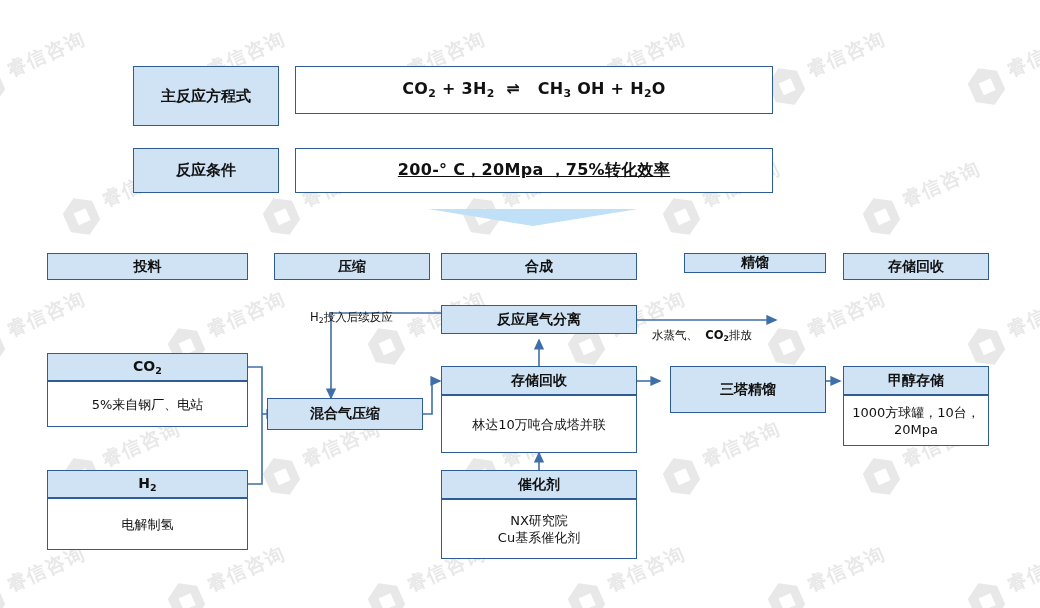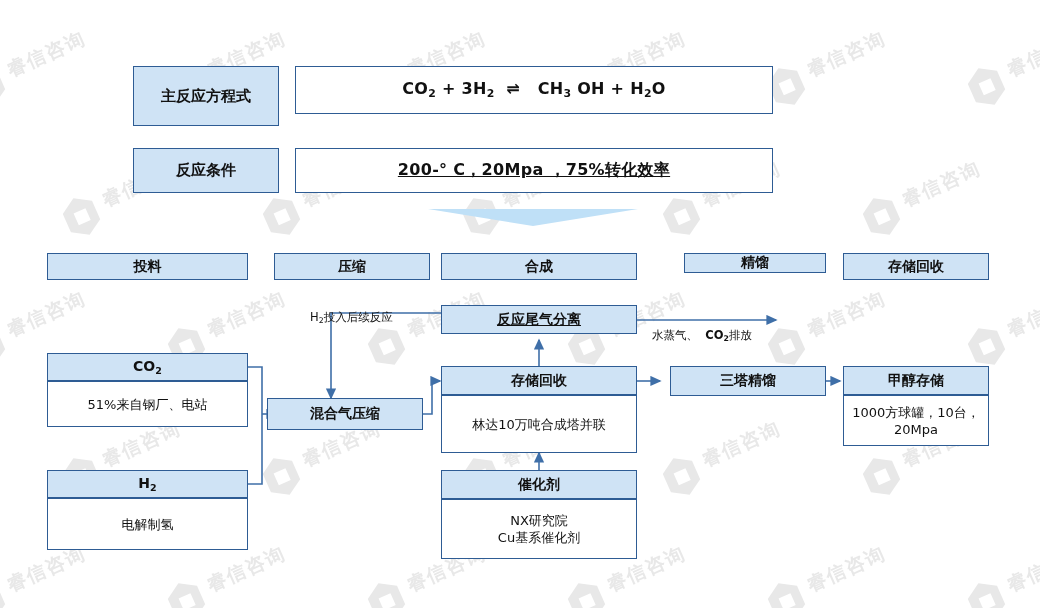--- a/index.html
+++ b/index.html
@@ -278,39 +278,39 @@
 
 <div class="box fill hdr" style="left:47px;top:253px;width:201px;height:27px;">投料</div>
 <div class="box fill hdr" style="left:274px;top:253px;width:156px;height:27px;">压缩</div>
 <div class="box fill hdr" style="left:441px;top:253px;width:196px;height:27px;">合成</div>
 <div class="box fill hdr" style="left:684px;top:253px;width:142px;height:20px;">精馏</div>
 <div class="box fill hdr" style="left:843px;top:253px;width:146px;height:27px;">存储回收</div>
 
 <div class="box fill ttl" style="left:47px;top:353px;width:201px;height:28px;">
   <span>CO<sub>2</sub></span>
 </div>
-<div class="box white sub" style="left:47px;top:381px;width:201px;height:46px;">51%来自钢厂、电站</div>
+<div class="box white sub" style="left:47px;top:381px;width:201px;height:46px;">5%来自钢厂、电站</div>
 
 <div class="box fill ttl" style="left:47px;top:470px;width:201px;height:28px;">
   <span>H<sub>2</sub></span>
 </div>
 <div class="box white sub" style="left:47px;top:498px;width:201px;height:52px;">电解制氢</div>
 
 <div class="box fill ttl" style="left:267px;top:398px;width:156px;height:32px;">混合气压缩</div>
 
-<div class="box fill ttl" style="left:441px;top:305px;width:196px;height:29px;text-decoration:underline;">反应尾气分离</div>
+<div class="box fill ttl" style="left:441px;top:305px;width:196px;height:29px;">反应尾气分离</div>
 
 <div class="box fill ttl" style="left:441px;top:366px;width:196px;height:29px;">存储回收</div>
 <div class="box white sub" style="left:441px;top:395px;width:196px;height:58px;">林达10万吨合成塔并联</div>
 
 <div class="box fill ttl" style="left:441px;top:470px;width:196px;height:29px;">催化剂</div>
 <div class="box white sub" style="left:441px;top:499px;width:196px;height:60px;flex-direction:column;">
   <span>NX研究院</span>
   <span>Cu基系催化剂</span>
 </div>
 
-<div class="box fill ttl" style="left:670px;top:366px;width:156px;height:30px;">三塔精馏</div>
+<div class="box fill ttl" style="left:670px;top:366px;width:156px;height:47px;">三塔精馏</div>
 
 <div class="box fill ttl" style="left:843px;top:366px;width:146px;height:29px;">甲醇存储</div>
 <div class="box white sub" style="left:843px;top:395px;width:146px;height:51px;">1000方球罐，10台，20Mpa</div>
 
 <span class="cap" style="left:310px;top:298px;margin-top:12px;">H<sub>2</sub>投入后续反应</span>
 <span class="cap" style="left:652px;top:328px;">水蒸气、&nbsp;&nbsp;<b>CO<sub>2</sub></b>排放</span>
 
 </body></html>

